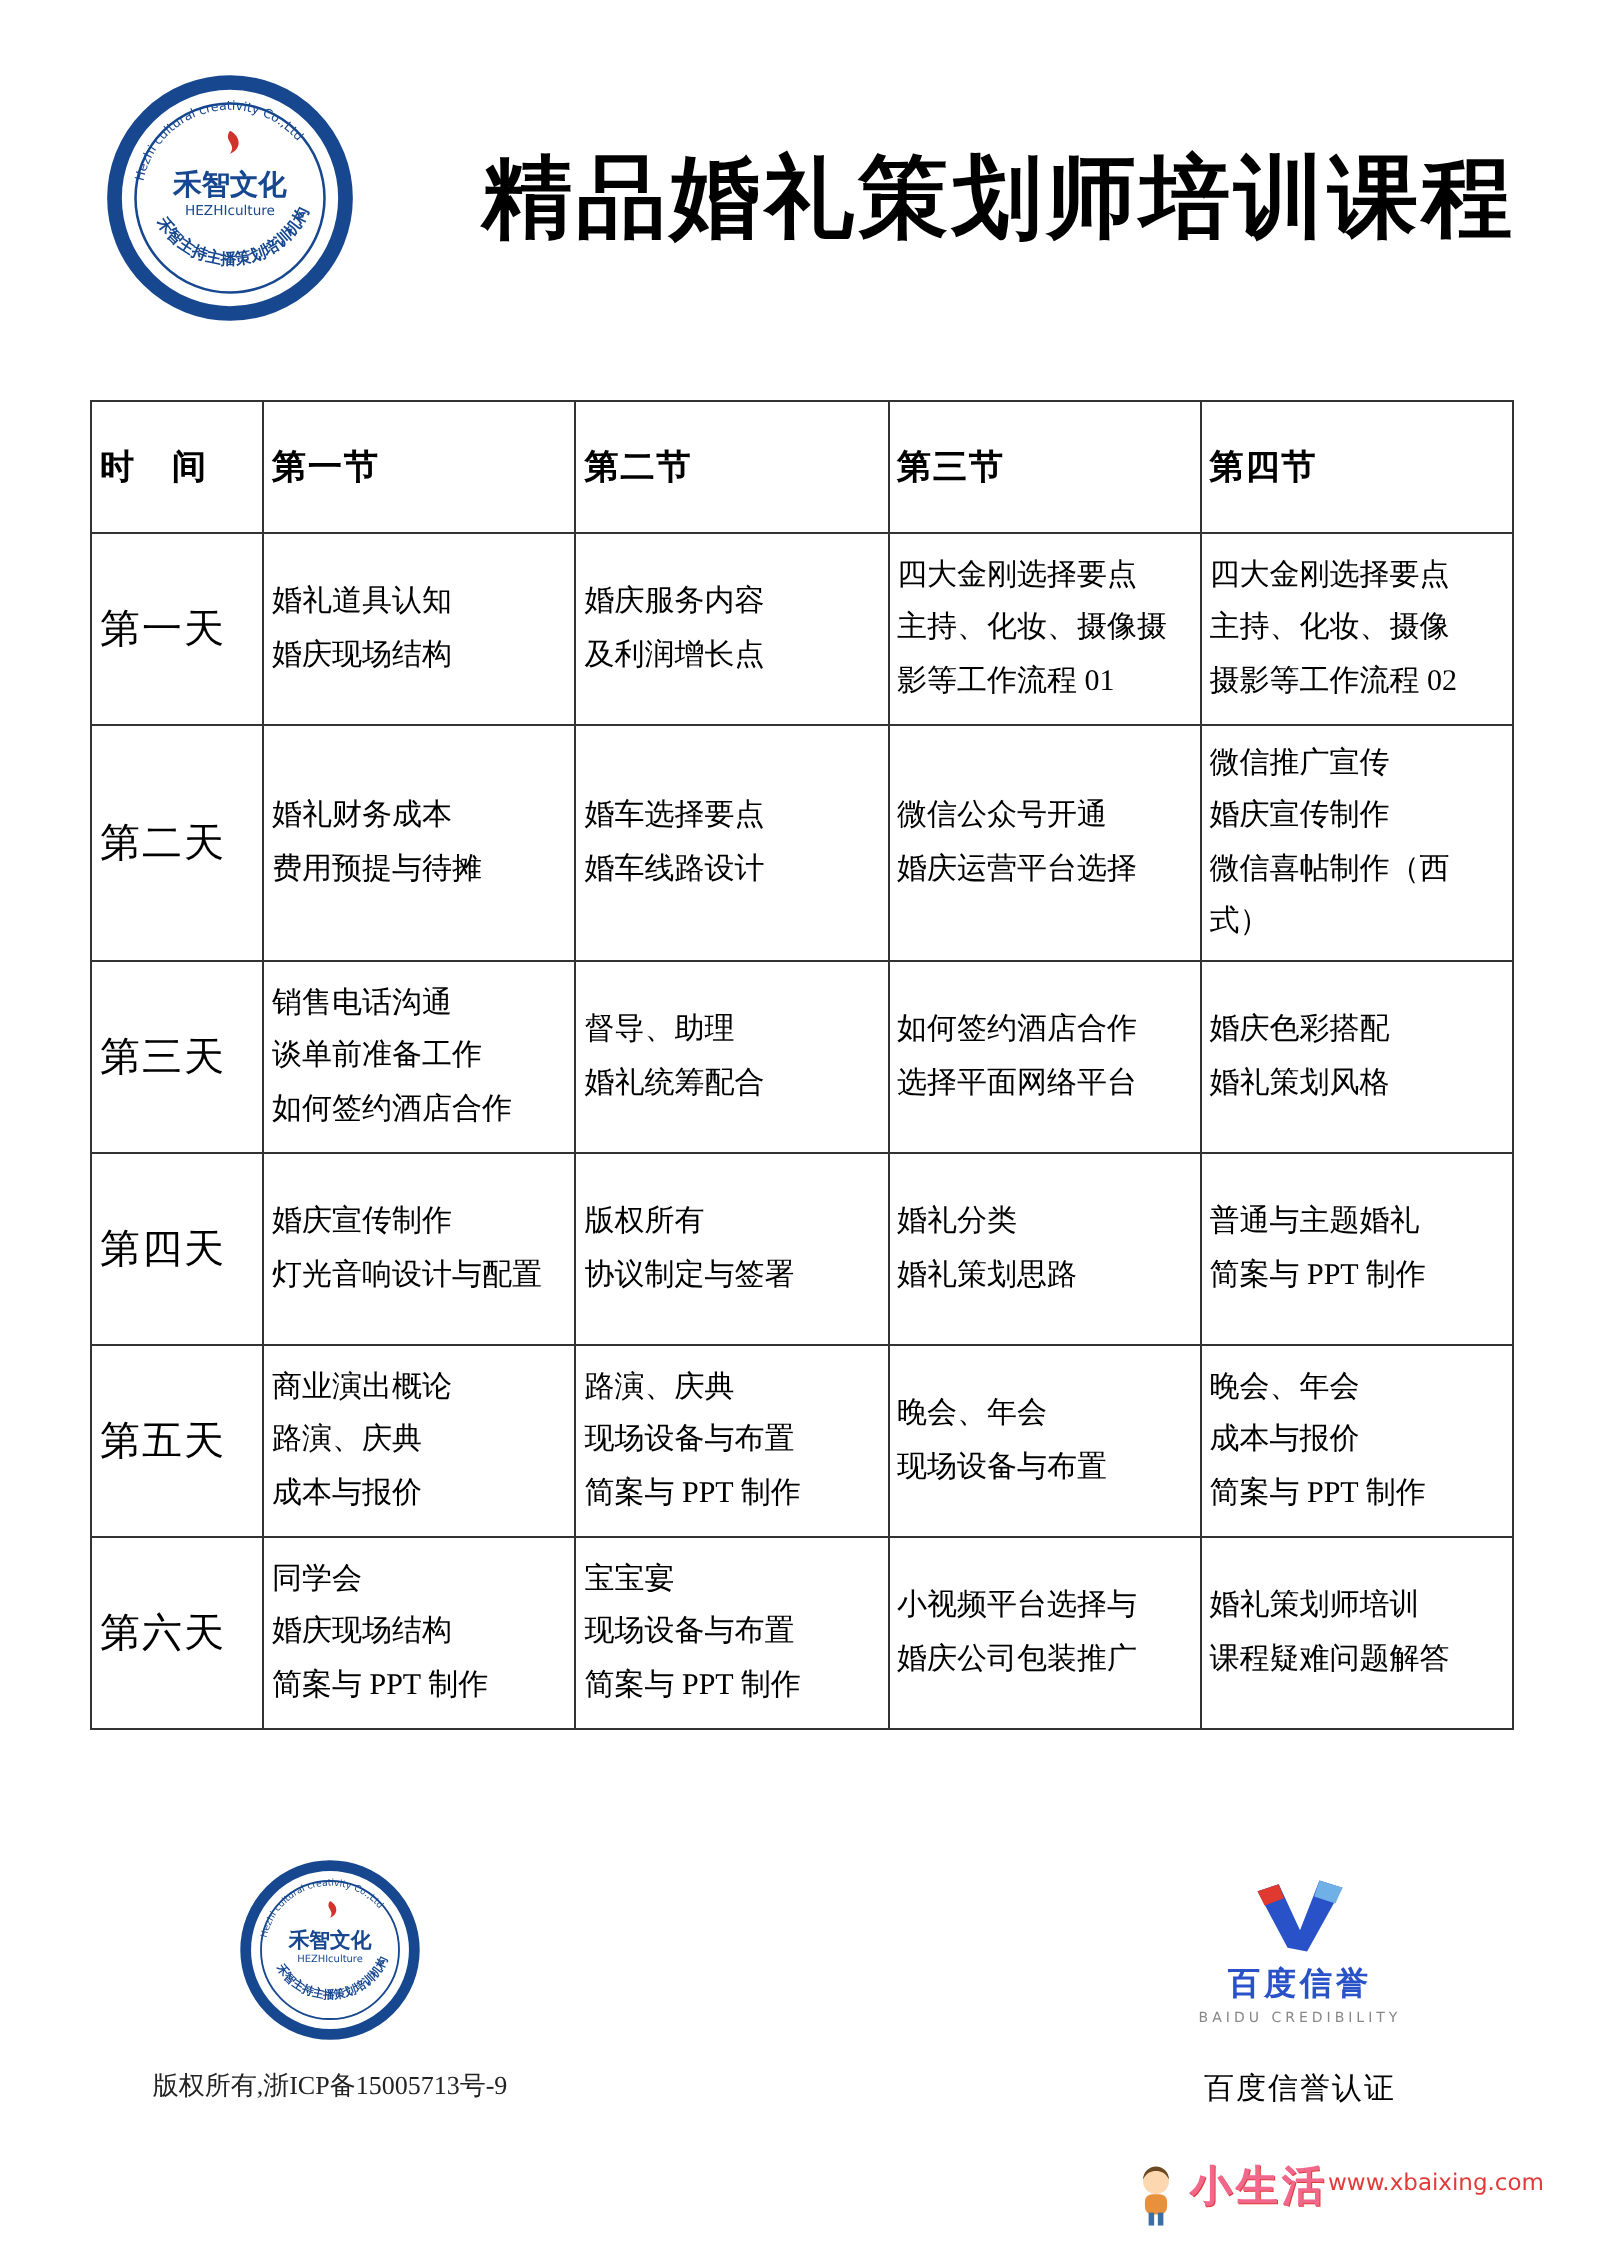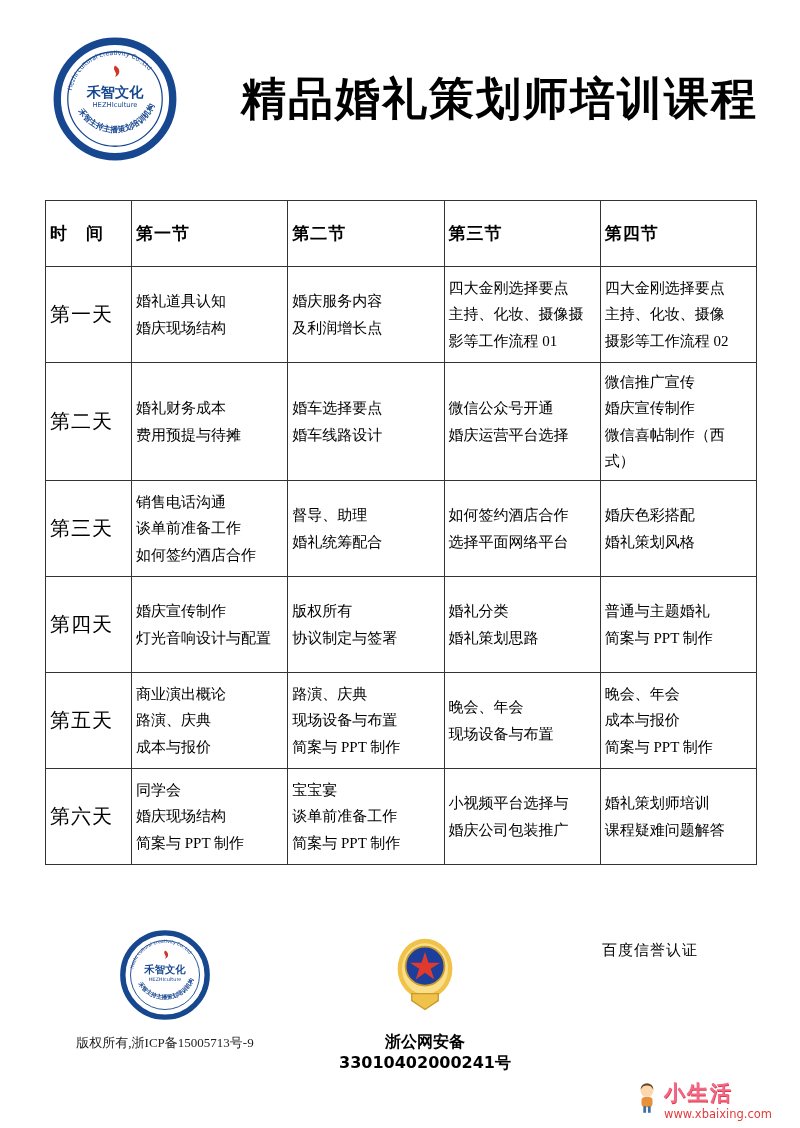--- a/index.html
+++ b/index.html
@@ -42,21 +42,21 @@
   .fblock-police { left:325px; width:200px; }
   .fblock-baidu { left:565px; width:170px; }
   .caption-copyright { margin-top:12px; font-size:13px; color:#222; font-family:"Liberation Serif", serif; }
   .caption-police { margin-top:10px; font-size:16px; font-weight:bold; color:#000; }
   .baidu-title { margin-top:4px; font-size:16px; font-weight:bold; color:#2a52c8; letter-spacing:2px; }
   .baidu-sub { font-size:7px; color:#888; letter-spacing:2px; margin-top:2px; }
   .caption-baidu-cert { margin-top:13px; font-size:15px; color:#000; letter-spacing:1px; }
 
   
   .watermark { position:absolute; top:1082px; right:28px; display:flex; align-items:flex-start; gap:5px; }
-  .wm-text { display:flex; flex-direction:column; align-items:flex-start; }
+  .wm-text { display:flex; align-items:flex-start; }
   .wm-name { font-size:21px; font-weight:bold; color:#f2688c; letter-spacing:2px; line-height:1.1;
              text-shadow:0.5px 0.5px 0 #e23a3a; }
   .wm-url { font-size:11.5px; color:#e23a3a; margin-top:2px; }
 </style>
 </head>
 <body>
 
 <div class="page">
 
   <div class="header">
@@ -157,21 +157,21 @@
         <td class="cell">晚会、年会
 成本与报价
 简案与 PPT 制作</td>
       </tr>
       <tr>
         <td class="day">第六天</td>
         <td class="cell">同学会
 婚庆现场结构
 简案与 PPT 制作</td>
         <td class="cell">宝宝宴
-谈单前准备工作
+现场设备与布置
 简案与 PPT 制作</td>
         <td class="cell">小视频平台选择与
 婚庆公司包装推广</td>
         <td class="cell">婚礼策划师培训
 课程疑难问题解答</td>
       </tr>
     </tbody>
   </table>
 
   <div class="footer">
@@ -188,35 +188,31 @@
           <text font-size="6" fill="#16478f"><textPath href="#sealTopB" startOffset="6%">Hezhi cultural creativity Co.,Ltd</textPath></text>
           <path d="M 60,28 c -3.5,5 3.5,6 0,11 c 6,-2.5 5,-8.5 0,-11 z" fill="#d0342c"></path>
           <text x="60" y="58" text-anchor="middle" font-size="13.5" font-weight="bold" fill="#16478f">禾智文化</text>
           <text x="60" y="68" text-anchor="middle" font-size="6.5" fill="#16478f">HEZHIculture</text>
           <text font-size="7.5" font-weight="bold" fill="#16478f"><textPath href="#sealBotB" startOffset="8%">禾智主持主播策划培训机构</textPath></text>
         </svg>
       </div>
       <div class="caption-copyright">版权所有,浙ICP备15005713号-9</div>
     </div>
 
-    <div class="fblock fblock-police">
+
+    <div class="fblock fblock-baidu">
       <div class="art">
-        <svg viewBox="0 0 70 86" width="62" height="76">
-          <ellipse cx="35" cy="36" rx="31" ry="34" fill="#f0c24a"></ellipse>
-          <ellipse cx="35" cy="36" rx="26" ry="29" fill="#fadf8b"></ellipse>
-          <circle cx="35" cy="33" r="22" fill="#1e3e9c"></circle>
-          <circle cx="35" cy="33" r="22" fill="none" stroke="#c79a2a" stroke-width="2"></circle>
-          <polygon points="35,17 39,29 52,29 41.5,36 45.5,48 35,40.5 24.5,48 28.5,36 18,29 31,29" fill="#e03a2f"></polygon>
-          <path d="M 20,64 h 30 v 8 l -15,10 -15,-10 z" fill="#f0c24a" stroke="#c79a2a" stroke-width="1.5"></path>
+        <svg viewBox="0 0 52 44" width="46" height="40">
+          <polygon points="2,8 14,4 26,30 37,2 50,6 30,42 19,40" fill="#2a52c8"></polygon>
+          <polygon points="2,8 14,4 17,12 6,16" fill="#e0392f"></polygon>
+          <polygon points="37,2 50,6 46,15 34,11" fill="#6fb1e6"></polygon>
         </svg>
+        <div class="baidu-title">百度信誉</div>
+        <div class="baidu-sub">BAIDU CREDIBILITY</div>
       </div>
-      <div class="caption-police">浙公网安备 33010402000241号</div>
-    </div>
-
-    <div class="fblock fblock-baidu">
       <div class="caption-baidu-cert">百度信誉认证</div>
     </div>
 
   </div>
 
   <div class="watermark">
     <svg viewBox="0 0 26 34" width="24" height="32">
       <circle cx="13" cy="9" r="7" fill="#fcd7b0"></circle>
       <path d="M 6,8 a 7,7 0 0 1 14,0 c -2,-3.5 -4,-4.5 -7,-4.5 c -3,0 -5,1 -7,4.5 z" fill="#6b4a23"></path>
       <rect x="7" y="16" width="12" height="11" rx="4" fill="#e8913c"></rect>

